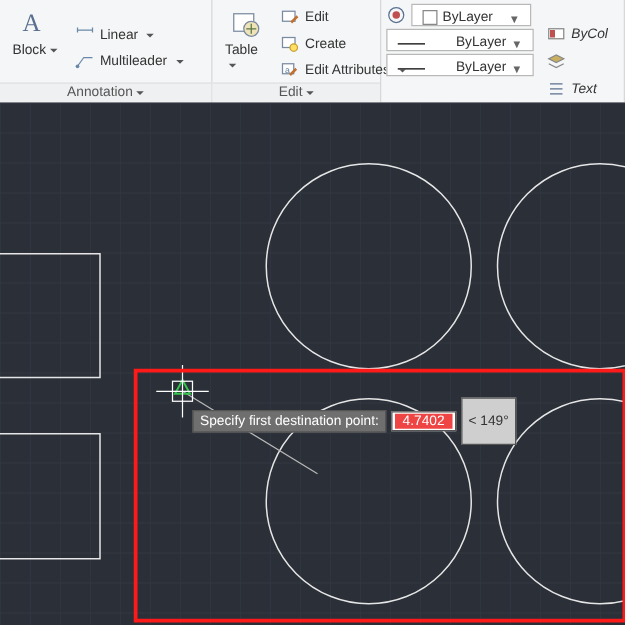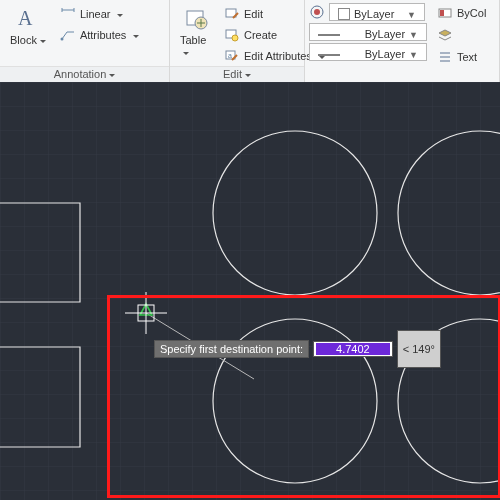--- a/index.html
+++ b/index.html
@@ -114,23 +114,23 @@
     border: 1px solid #555;
     padding: 2px 5px;
     white-space: nowrap;
   }
   .tt-input {
     background: #ffffff;
     border: 1px solid #555;
     padding: 1px 2px;
   }
   .tt-input .val {
-    background: #6d28d9;
+    background: #ef4444;
     color: #fff;
-    padding: 0 20px;
+    padding: 0 6px;
   }
   .tt-angle {
     background: #cfcfcf;
     color: #333;
     border: 1px solid #555;
     padding: 12px 5px;
     white-space: nowrap;
   }
 </style>
 </head>
@@ -141,38 +141,38 @@
   <div class="panel" style="width:170px">
     <div class="panel-body">
       <div class="btn-big">
         <span class="icon-lg">
           <svg width="30" height="26">
               <text x="5" y="20" font-size="20" font-family="serif" fill="#5a7090">A</text>
             </svg>
         </span>
         <span class="arrow-down">Block</span>
       </div>
-      <div class="vstack" style="margin-left:4px; margin-top:2px;text-align:right;">
+      <div class="vstack" style="margin-left:4px; margin-top:16px;text-align:right;">
         <div class="btn-sm">
           <span class="icon-sm">
             <svg width="16" height="16">
                 <path d="M2 4h12M2 2v4M14 2v4" stroke="#6a89a8" stroke-width="1" fill="none"></path>
               </svg>
           </span>
           <span>Linear</span>
           <span class="arrow-down"></span>
         </div>
         <div class="btn-sm">
           <span class="icon-sm">
             <svg width="16" height="16">
                 <path d="M2 12l5-7h7" stroke="#6a89a8" stroke-width="1" fill="none"></path>
                 <circle cx="2" cy="12" r="1.5" fill="#6a89a8"></circle>
               </svg>
           </span>
-          <span>Attributes</span>
+          <span>Multileader</span>
           <span class="arrow-down"></span>
         </div>
       </div>
     </div>
     <div class="panel-title arrow-down">Annotation</div>
   </div>
 
   <div class="panel" style="width:135px">
     <div class="panel-body">
       <div class="btn-big">
@@ -244,21 +244,21 @@
           <span class="cb-arrow">▼</span>
         </div>
         <div class="combo" style="width:118px">
           <svg width="22" height="10">
               <line x1="0" y1="5" x2="22" y2="5" stroke="#000" stroke-width="1"></line>
             </svg>
           <span class="cb-text" style="text-align:right">ByLayer</span>
           <span class="cb-arrow">▼</span>
         </div>
       </div>
-      <div class="vstack" style="gap:2px; margin-left:6px; margin-top:1px;">
+      <div class="vstack" style="gap:2px; margin-left:6px; margin-top:15px;font-style:italic;">
         <div class="btn-sm">
           <span class="icon-sm">
             <svg width="16" height="16">
                 <rect x="2" y="4" width="12" height="8" fill="#fff" stroke="#888"></rect>
                 <rect x="3" y="5" width="4" height="6" fill="#c05050"></rect>
               </svg>
           </span>
           <span>ByCol</span>
         </div>
         <div class="btn-sm">
@@ -308,20 +308,20 @@
 
     <g stroke="#ffffff" stroke-width="1">
       <rect x="138" y="223" width="16" height="16" fill="none"></rect>
       <line x1="146" y1="210" x2="146" y2="252"></line>
       <line x1="125" y1="231" x2="167" y2="231"></line>
     </g>
   </svg>
 
   <div class="redbox" style="left:107px; top:213px; width:388px; height:197px;"></div>
 
-  <div class="tooltip-row" style="left:154px; top:248px;">
+  <div class="tooltip-row" style="left:154px; top:236px;">
     <div class="tt-label">Specify first destination point:</div>
     <div class="tt-input">
       <span class="val">4.7402</span>
     </div>
     <div class="tt-angle">&lt; 149°</div>
   </div>
 </div>
 
 </body></html>

